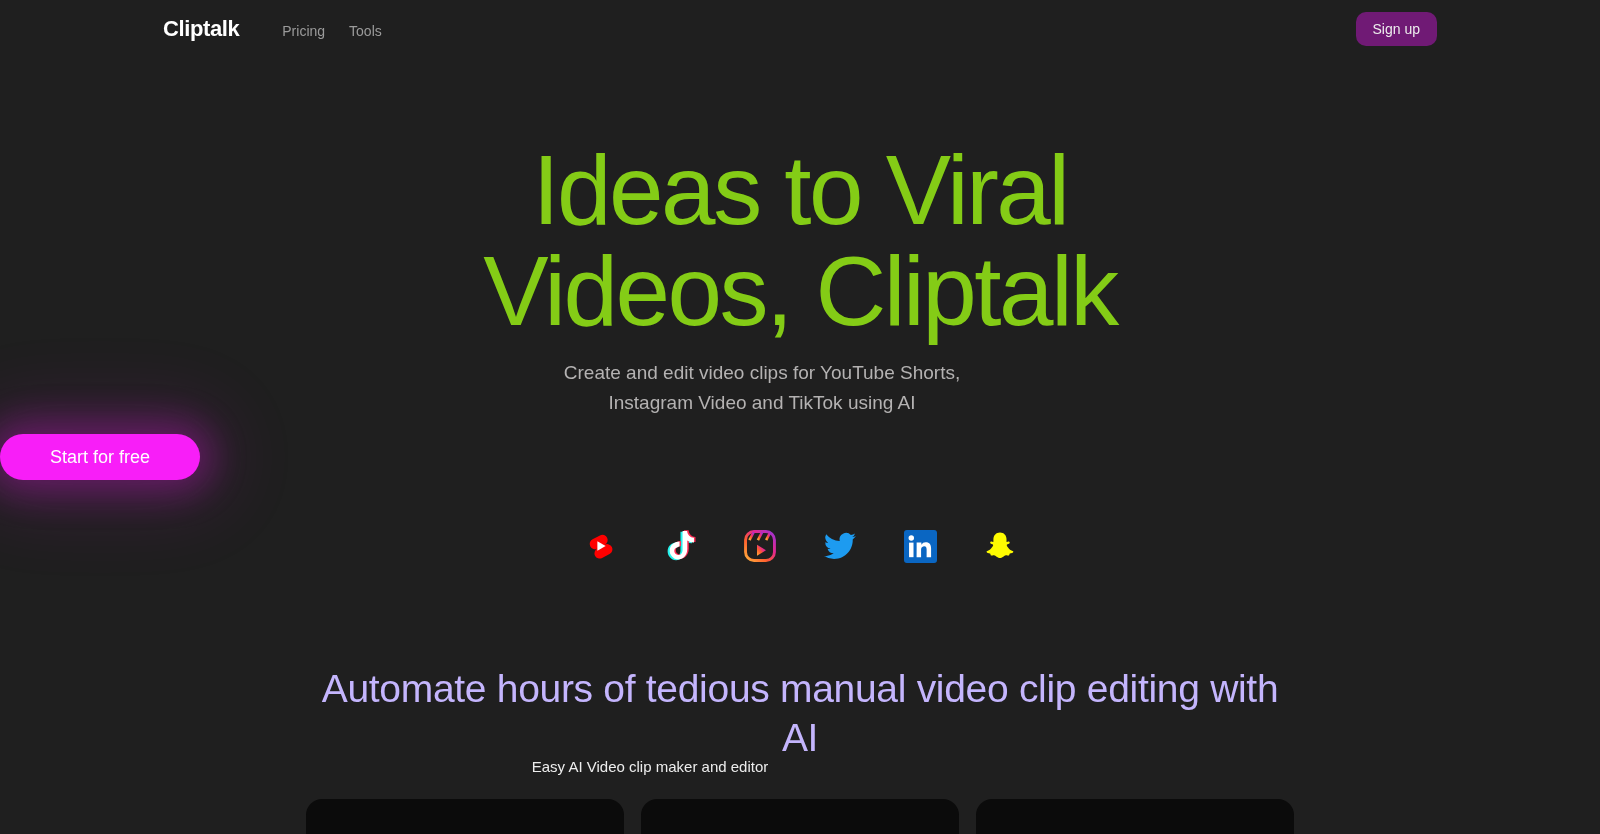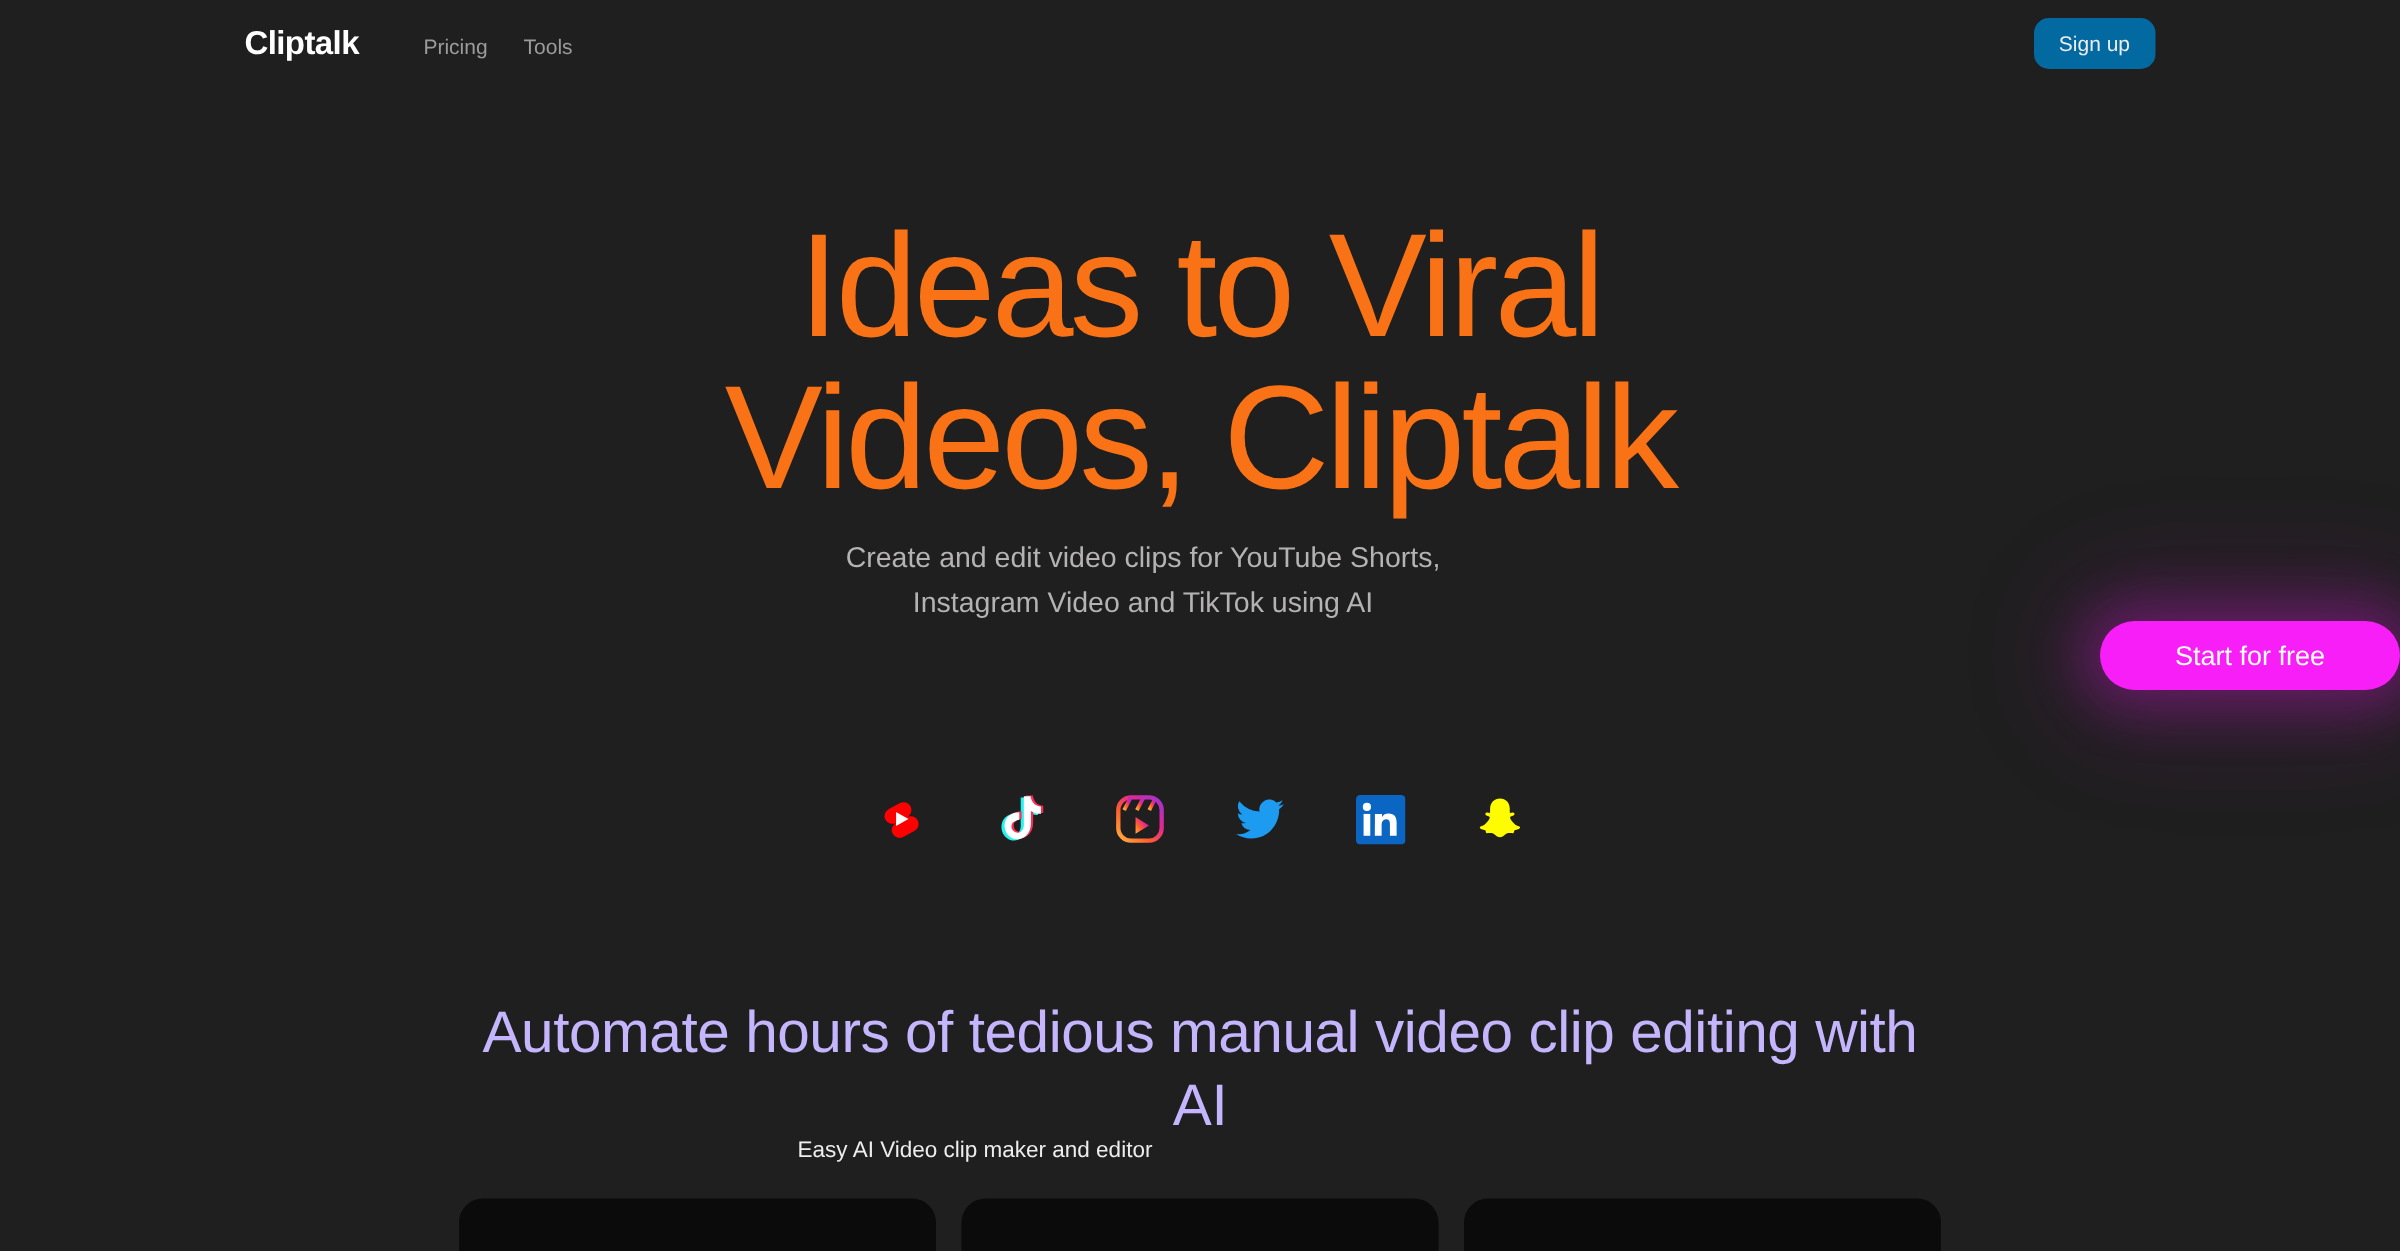--- a/index.html
+++ b/index.html
@@ -21,41 +21,41 @@
     font-size:22px; font-weight:bold; color:#ffffff;
     letter-spacing:-0.4px; line-height:1;
   }
   .nav { display:flex; align-items:center; gap:24px;margin-left:19px; }
   .nav-link {
     font-size:14px; color:#9b9b9b; text-decoration:none;
     line-height:1; cursor:pointer;
   }
   .header-right { margin-left:auto; margin-right:163px; }
   .signup-btn {
-    background:#0369a1; color:#ededed;
+    background:#701a75; color:#ededed;
     border:none; border-radius:10px;
     padding:8px 17px; font-size:14px;
     font-family:"Liberation Sans", sans-serif;
     cursor:pointer; line-height:1.3;
   }
 
   
   .hero { position:absolute; top:0; left:0; width:1600px; text-align:center; }
   .headline {
     position:absolute; top:140px; left:0; width:1600px;
-    font-size:98px; font-weight:300; color:#f97316;
+    font-size:98px; font-weight:300; color:#84cc16;
     line-height:1.03; letter-spacing:-2.5px;
   }
   .subtitle {
     position:absolute; top:358px; left:0; width:1524px;
     font-size:19px; color:#b4b2b2; line-height:1.58; font-weight:400;
   }
   .cta-wrap {
-    position:absolute; top:414px; left:0; width:1600px;
-    display:flex; justify-content:flex-end;
+    position:absolute; top:434px; left:0; width:1600px;
+    display:flex; justify-content:flex-start;
   }
   .cta-btn {
     position:relative;
     background:#f81ef8; color:#ffffff;
     border:none; border-radius:26px;
     width:200px; height:46px;
     font-size:18px; font-family:"Liberation Sans", sans-serif;
     cursor:pointer;
     box-shadow:0 0 34px 14px rgba(240,25,240,0.26),
                0 0 72px 30px rgba(200,30,200,0.13);

